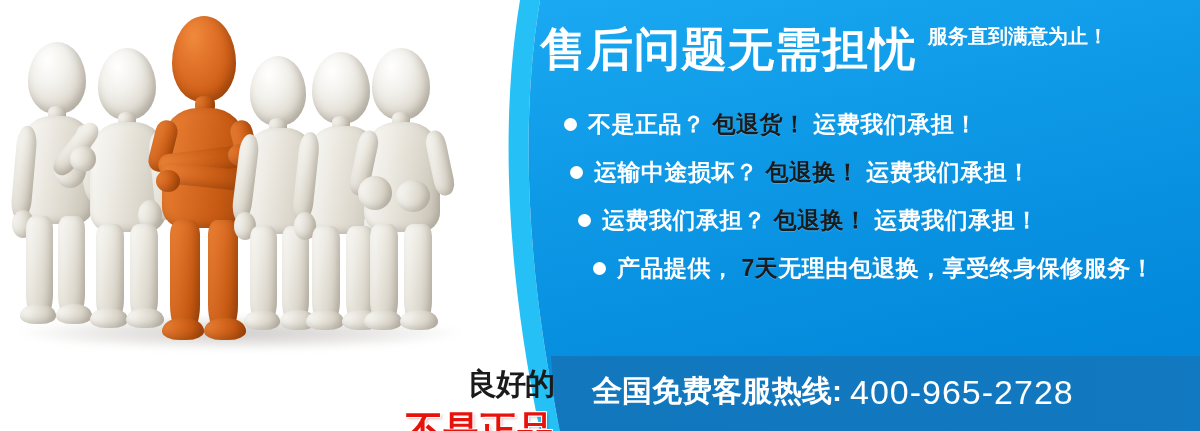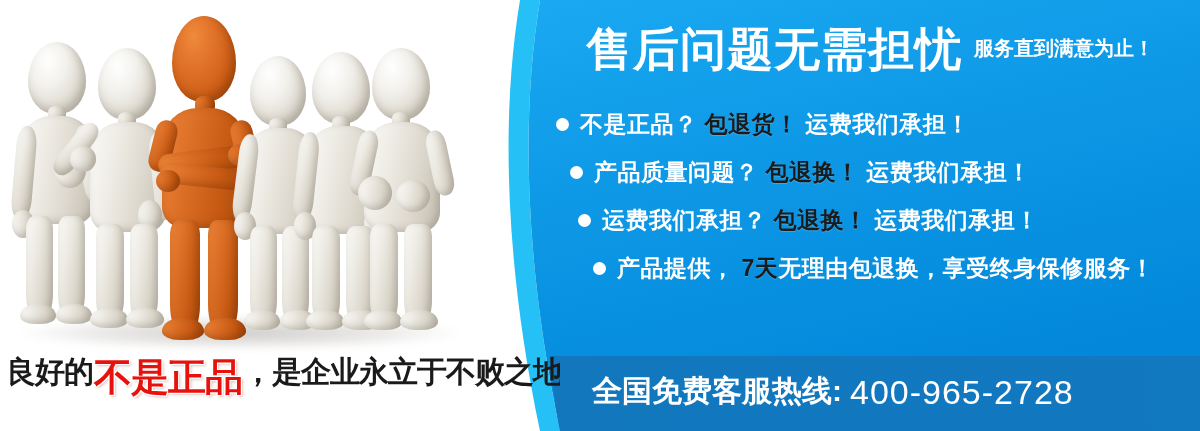--- a/index.html
+++ b/index.html
@@ -79,27 +79,28 @@
   .hero .fig-torso, .hero .fig-neck, .hero .fig-arm,
   .hero .fig-leg, .hero .fig-foot, .hero .fig-hand {
     background: linear-gradient(100deg, #ec8437 0%, #dc6f26 34%, #c65a13 70%, #a3470c 100%);
     box-shadow: inset -3px -3px 8px rgba(120,50,6,0.45);
   }
 
   
   #tagline {
     position: absolute;
     left: 6px;
-    top: 352px;
+    top: 364px;
     width: 548px;
     height: 62px;
     display: flex;
-    align-items: flex-start;
+    align-items: flex-end;
     white-space: nowrap;
     z-index: 6;
+    flex-direction: column;
   }
   #tagline .tl-plain {
     font-size: 30px;
     font-weight: 700;
     color: #1a1a1a;
     letter-spacing: -1px;
   }
   #tagline .tl-red {
     font-size: 38px;
     font-weight: 700;
@@ -125,23 +126,22 @@
     position: absolute;
     left: 530px; top: 0;
     width: 670px; height: 431px;
     z-index: 5;
   }
 
   #headline {
     position: absolute;
     left: 10px; top: 26px;
     display: flex;
-    align-items: center;
+    align-items: flex-start;
     white-space: nowrap;
-    margin-left: 46px;
   }
   #headline-main {
     font-size: 46px;
     font-weight: 700;
     color: #ffffff;
     letter-spacing: 1px;
     line-height: 1;
   }
   #headline-sub {
     font-size: 20px;
@@ -177,21 +177,21 @@
     color: #ffffff;
     letter-spacing: 0.5px;
     line-height: 1;
   }
   .bullet-text .hl {
     color: #1b1b1b;
     text-shadow: 0 1px 0 rgba(255,255,255,0.18);
   }
 
   
-  .bullet-row.r1 { padding-left: 26px; }
+  .bullet-row.r1 { padding-left: 34px; }
   .bullet-row.r2 { padding-left: 40px; }
   .bullet-row.r3 { padding-left: 48px; }
   .bullet-row.r4 { padding-left: 56px; }
   .bullet-row.r5 { padding-left: 63px; }
 
   #hotline {
     position: absolute;
     left: 0; top: 356px;
     width: 670px; height: 56px;
     display: flex;
@@ -351,21 +351,21 @@
 
     <div id="bullets">
 
       <div class="bullet-row r1">
         <span class="bullet-dot"></span>
         <span class="bullet-text"><span>不是正品？ </span><span class="hl">包退货！</span><span> 运费我们承担！</span></span>
       </div>
 
       <div class="bullet-row r2">
         <span class="bullet-dot"></span>
-        <span class="bullet-text"><span>产品质量问题？ </span><span class="hl">包退换！</span><span> 运费我们承担！</span></span>
+        <span class="bullet-text"><span>运输中途损坏？ </span><span class="hl">包退换！</span><span> 运费我们承担！</span></span>
       </div>
 
       <div class="bullet-row r3">
         <span class="bullet-dot"></span>
         <span class="bullet-text"><span>运费我们承担？ </span><span class="hl">包退换！</span><span> 运费我们承担！</span></span>
       </div>
 
 
       <div class="bullet-row r5">
         <span class="bullet-dot"></span>

